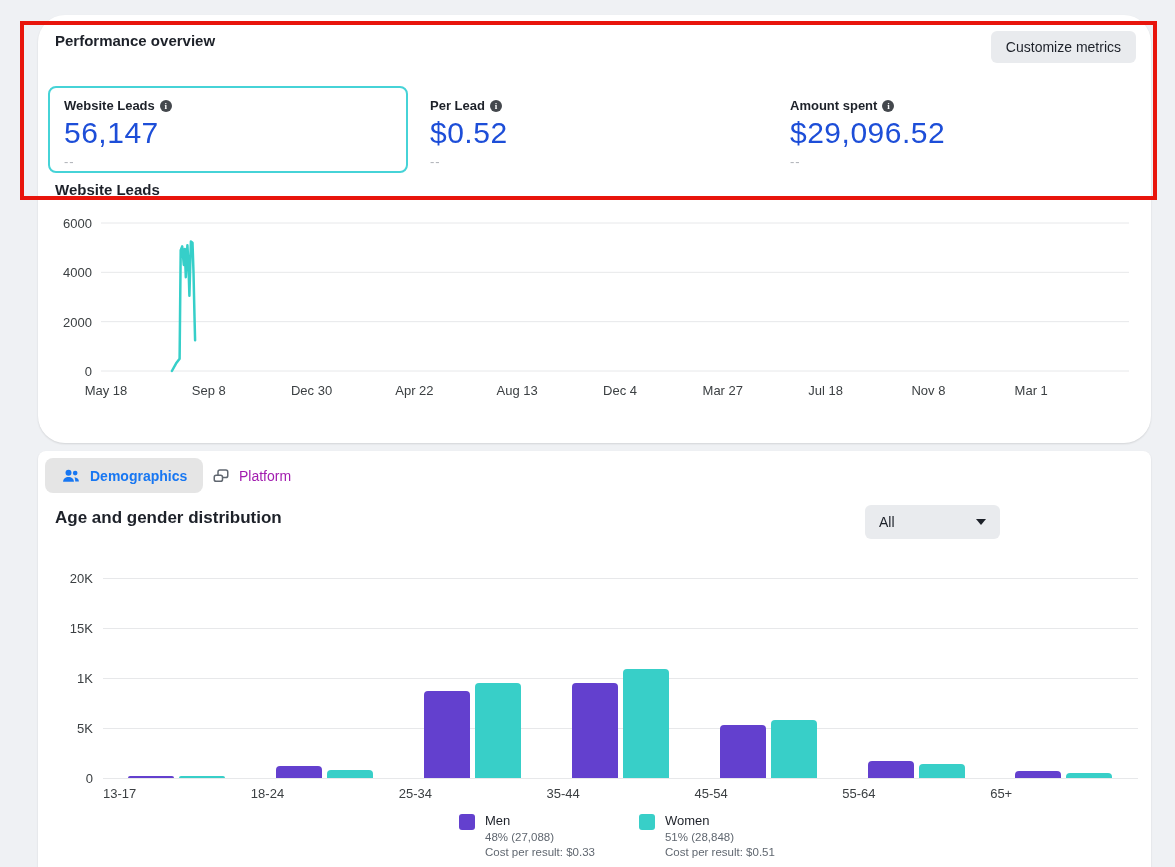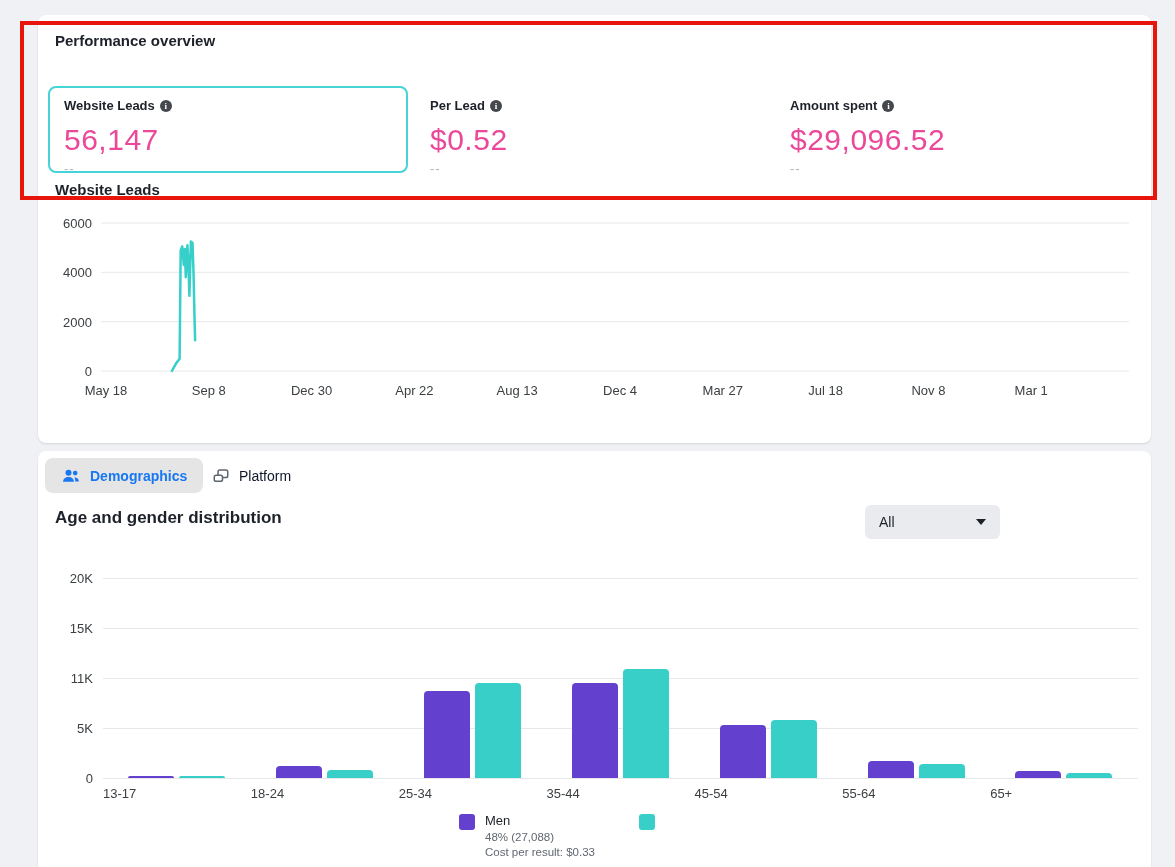--- a/index.html
+++ b/index.html
@@ -8,21 +8,21 @@
     position:relative;
     background:#eff1f4;
     font-family:"Liberation Sans", sans-serif;
     color:#1d2129;
     overflow:hidden;
   }
   .card {
     position:absolute; background:#fff; border-radius:8px;
     box-shadow:0 1px 2px rgba(0,0,0,.12);
   }
-  #card-performance { left:38px; top:15px; width:1113px; height:428px; }
+  #card-performance { left:38px; top:15px; width:1113px; height:428px;border-radius:27px; }
   #card-demographics { left:38px; top:451px; width:1113px; height:440px; }
 
   #annotation-box {
     position:absolute; left:20px; top:21px; width:1137px; height:179px;
     border:4px solid #e8150c; z-index:10; pointer-events:none;
   }
 
   .section-title { position:absolute; font-size:15px; font-weight:bold; color:#1d2129; }
   #perf-title { left:17px; top:17px; }
   #customize-btn {
@@ -38,30 +38,30 @@
     cursor:pointer;
   }
   #metric-1 { left:392px; }
   #metric-2 { left:752px; }
   .metric-label { font-size:13px; font-weight:bold; color:#1d2129; display:flex; align-items:center; gap:5px; }
   .info-icon {
     display:inline-block; width:12px; height:12px; border-radius:50%;
     background:#44484d; color:#fff; font-size:9px; font-weight:bold;
     text-align:center; line-height:12px; font-family:"Liberation Serif", serif;
   }
-  .metric-value { font-size:30px; color:#ec4899; margin-top:10px; letter-spacing:.5px; }
+  .metric-value { font-size:30px; color:#1d4ed8; margin-top:3px; letter-spacing:.5px; }
   .metric-sub { font-size:13px; color:#b0b3b8; margin-top:4px; letter-spacing:1px; }
 
   #line-chart-title { left:17px; top:166px; }
   #line-chart-svg { position:absolute; left:16px; top:198px; }
 
   
   .tab { position:absolute; top:7px; height:35px; display:flex; align-items:center; gap:9px; padding:0 16px; border-radius:8px; cursor:pointer; font-size:14px; }
   #tab-demographics { left:7px; background:#e5e5e5; color:#1877f2; font-weight:bold; }
-  #tab-platform { left:158px; color:#0f172a; }
+  #tab-platform { left:158px; color:#a21caf; }
 
   #age-gender-title { left:17px; top:57px; font-size:17px; }
 
   .dropdown {
     position:absolute; top:54px; width:135px; height:34px;
     background:#e9ebee; border-radius:6px; cursor:pointer;
     display:flex; align-items:center; justify-content:space-between; padding:4px 14px;
     font-size:14px; color:#1d2129;
   }
   #dropdown-breakdown { left:827px; }
@@ -87,20 +87,21 @@
   .legend-name { font-size:13px; color:#1d2129; }
   .legend-detail { font-size:11.5px; color:#606770; margin-top:3px; }
 
   svg text { font-family:"Liberation Sans", sans-serif; }
 </style>
 </head>
 <body>
 
 <section class="card" id="card-performance">
   <h2 class="section-title" id="perf-title">Performance overview</h2>
+  <button id="customize-btn">Customize metrics</button>
 
   <div class="metric-card selected" style="border-color: rgb(70, 211, 215);">
     <div class="metric-label">
       <span>Website Leads</span>
       <span class="info-icon">i</span>
     </div>
     <div class="metric-value">56,147</div>
     <div class="metric-sub">--</div>
   </div>
 
@@ -175,21 +176,21 @@
     <span class="caret"></span>
   </div>
 
   <div id="bar-chart">
     <div id="bar-plot">
         <div class="gridline" style="top: 0px;"></div>
         <div class="y-label" style="top: 0px;">20K</div>
         <div class="gridline" style="top: 50px;"></div>
         <div class="y-label" style="top: 50px;">15K</div>
         <div class="gridline" style="top: 100px;"></div>
-        <div class="y-label" style="top: 100px;">11K</div>
+        <div class="y-label" style="top: 100px;">1K</div>
         <div class="gridline" style="top: 150px;"></div>
         <div class="y-label" style="top: 150px;">5K</div>
         <div class="gridline" style="top: 200px;"></div>
         <div class="y-label" style="top: 200px;">0</div>
         <div id="bar-groups">
           <div class="bar-group">
             <div class="bars">
               <div class="bar" style="height: 2px; background: rgb(99, 64, 206);"></div>
               <div class="bar" style="height: 2px; background: rgb(56, 207, 200);"></div>
             </div>
@@ -247,15 +248,20 @@
     <div class="legend-item">
       <div class="legend-swatch" id="swatch-men" style="background: rgb(99, 64, 206);"></div>
       <div>
         <div class="legend-name">Men</div>
         <div class="legend-detail">48% (27,088)</div>
         <div class="legend-detail">Cost per result: $0.33</div>
       </div>
     </div>
     <div class="legend-item">
       <div class="legend-swatch" id="swatch-women" style="background: rgb(56, 207, 200);"></div>
+      <div>
+        <div class="legend-name">Women</div>
+        <div class="legend-detail">51% (28,848)</div>
+        <div class="legend-detail">Cost per result: $0.51</div>
+      </div>
     </div>
   </div>
 </section>
 
 </body></html>

